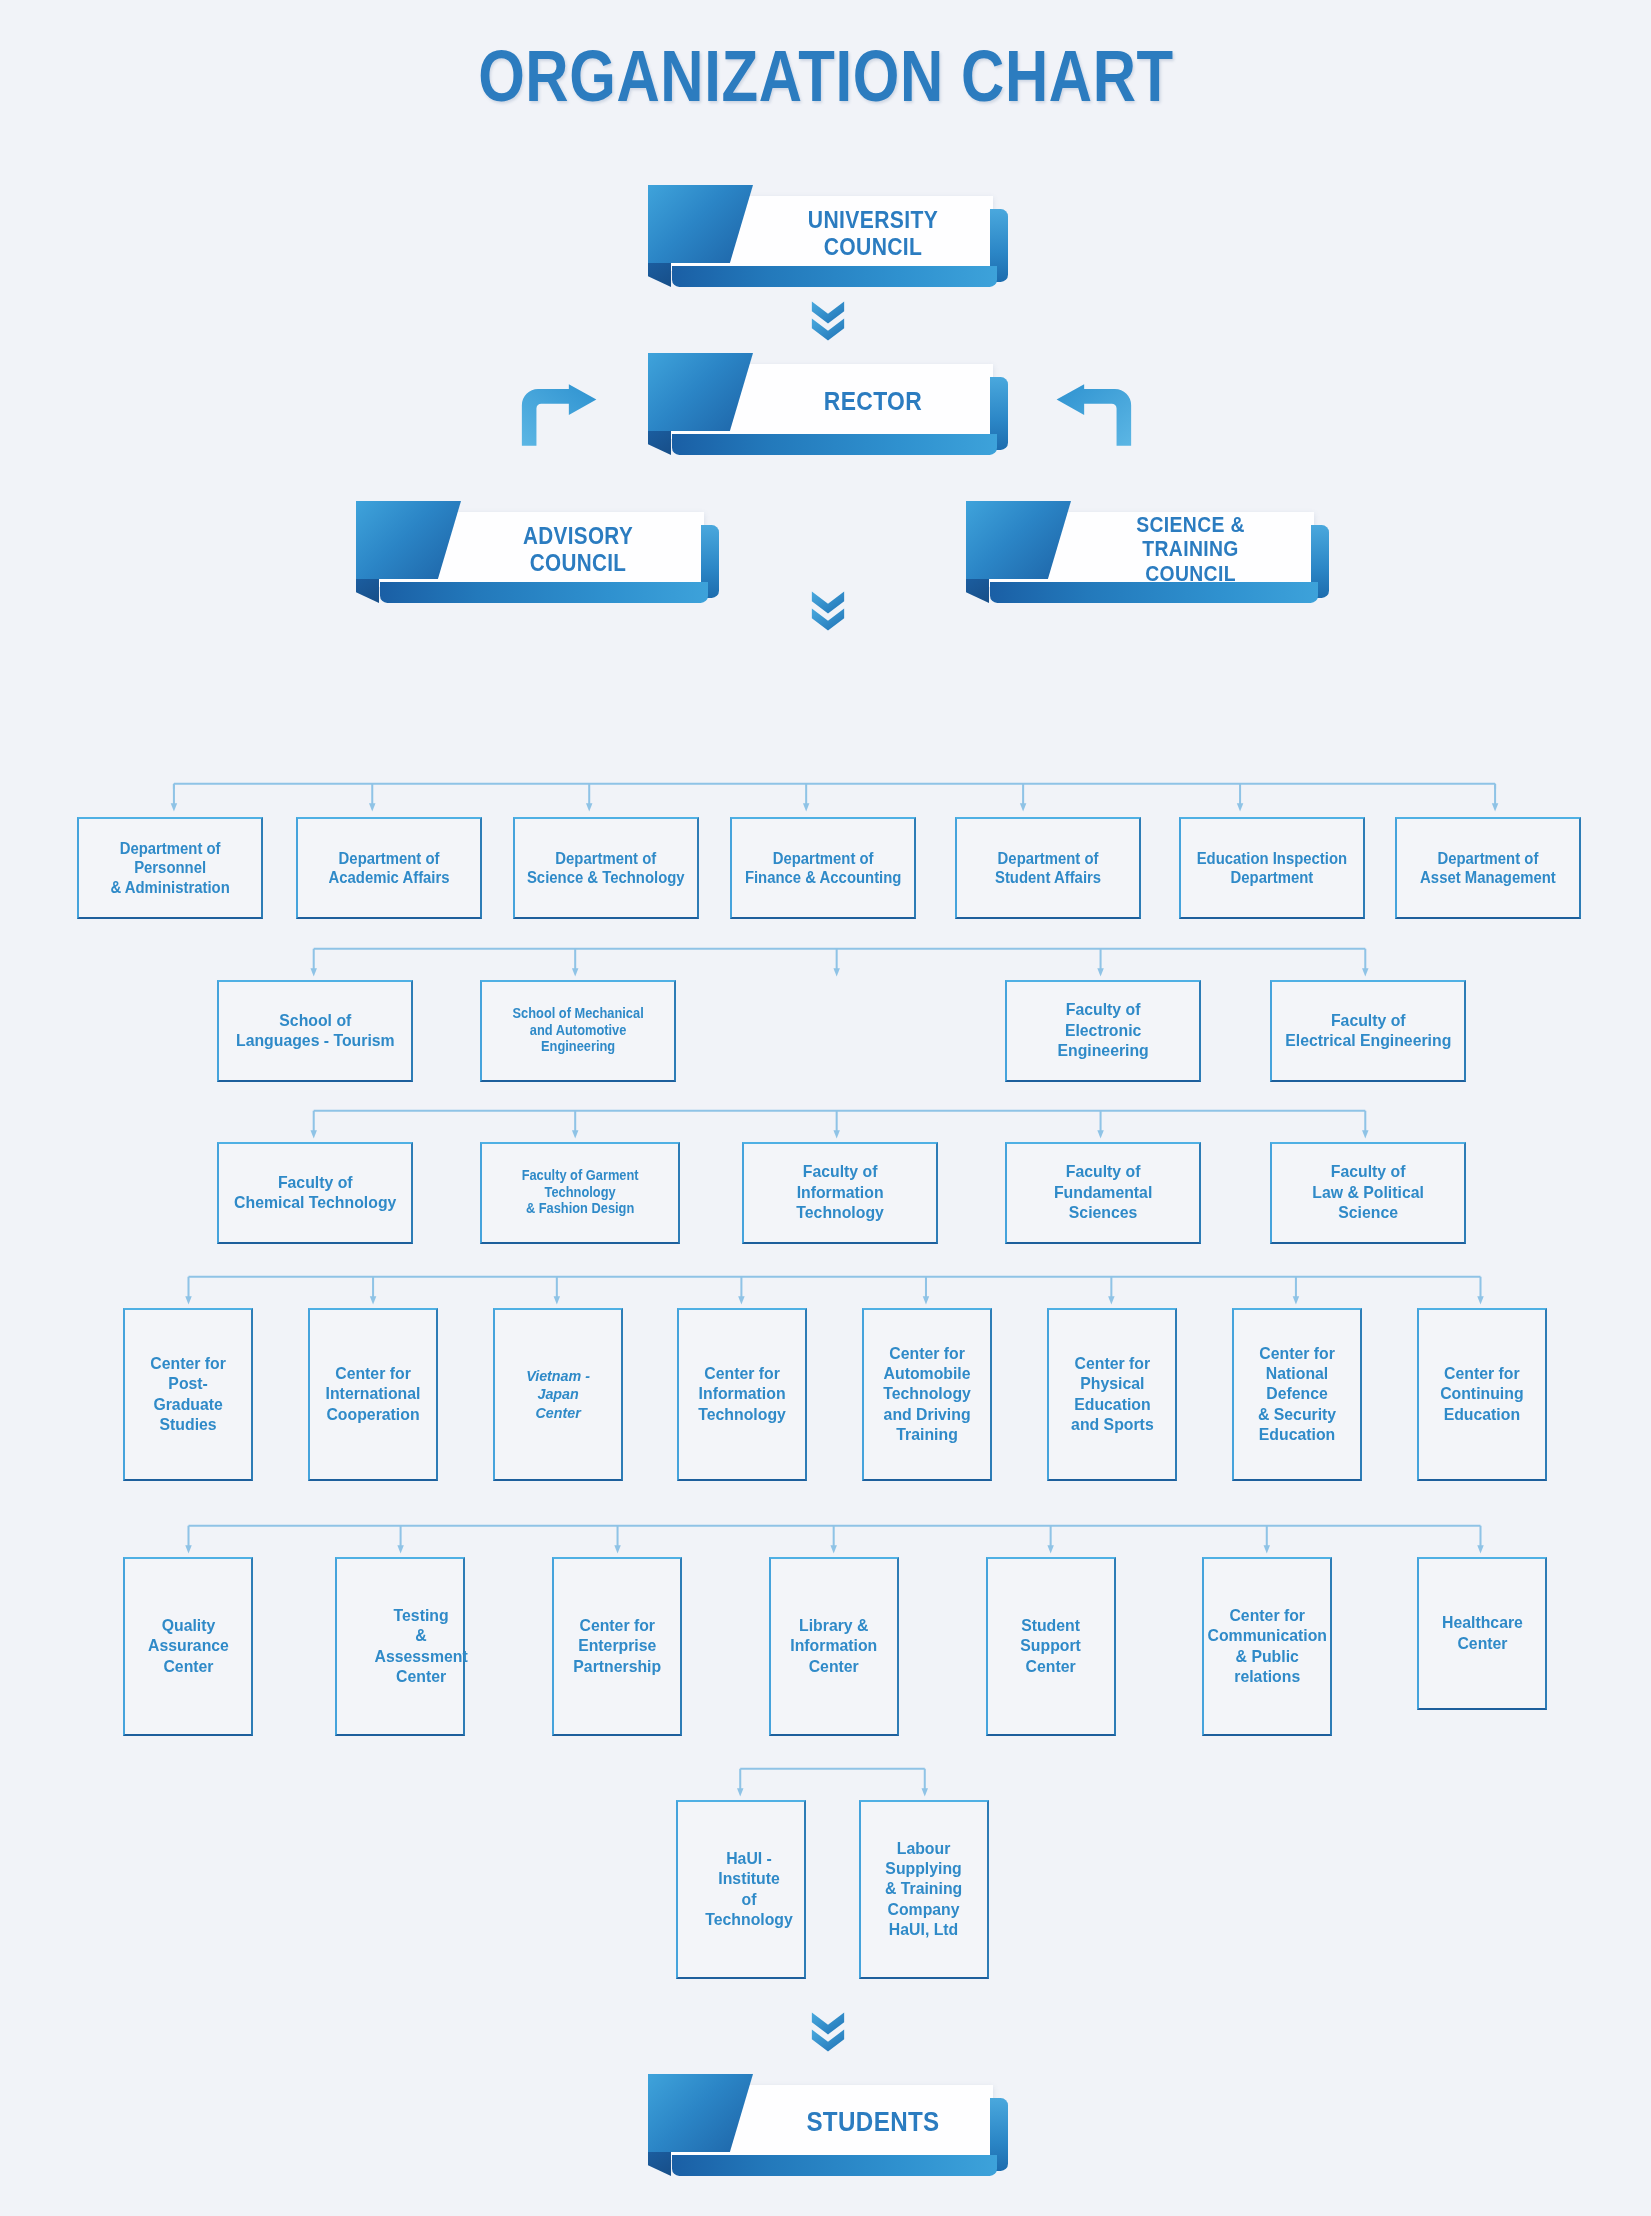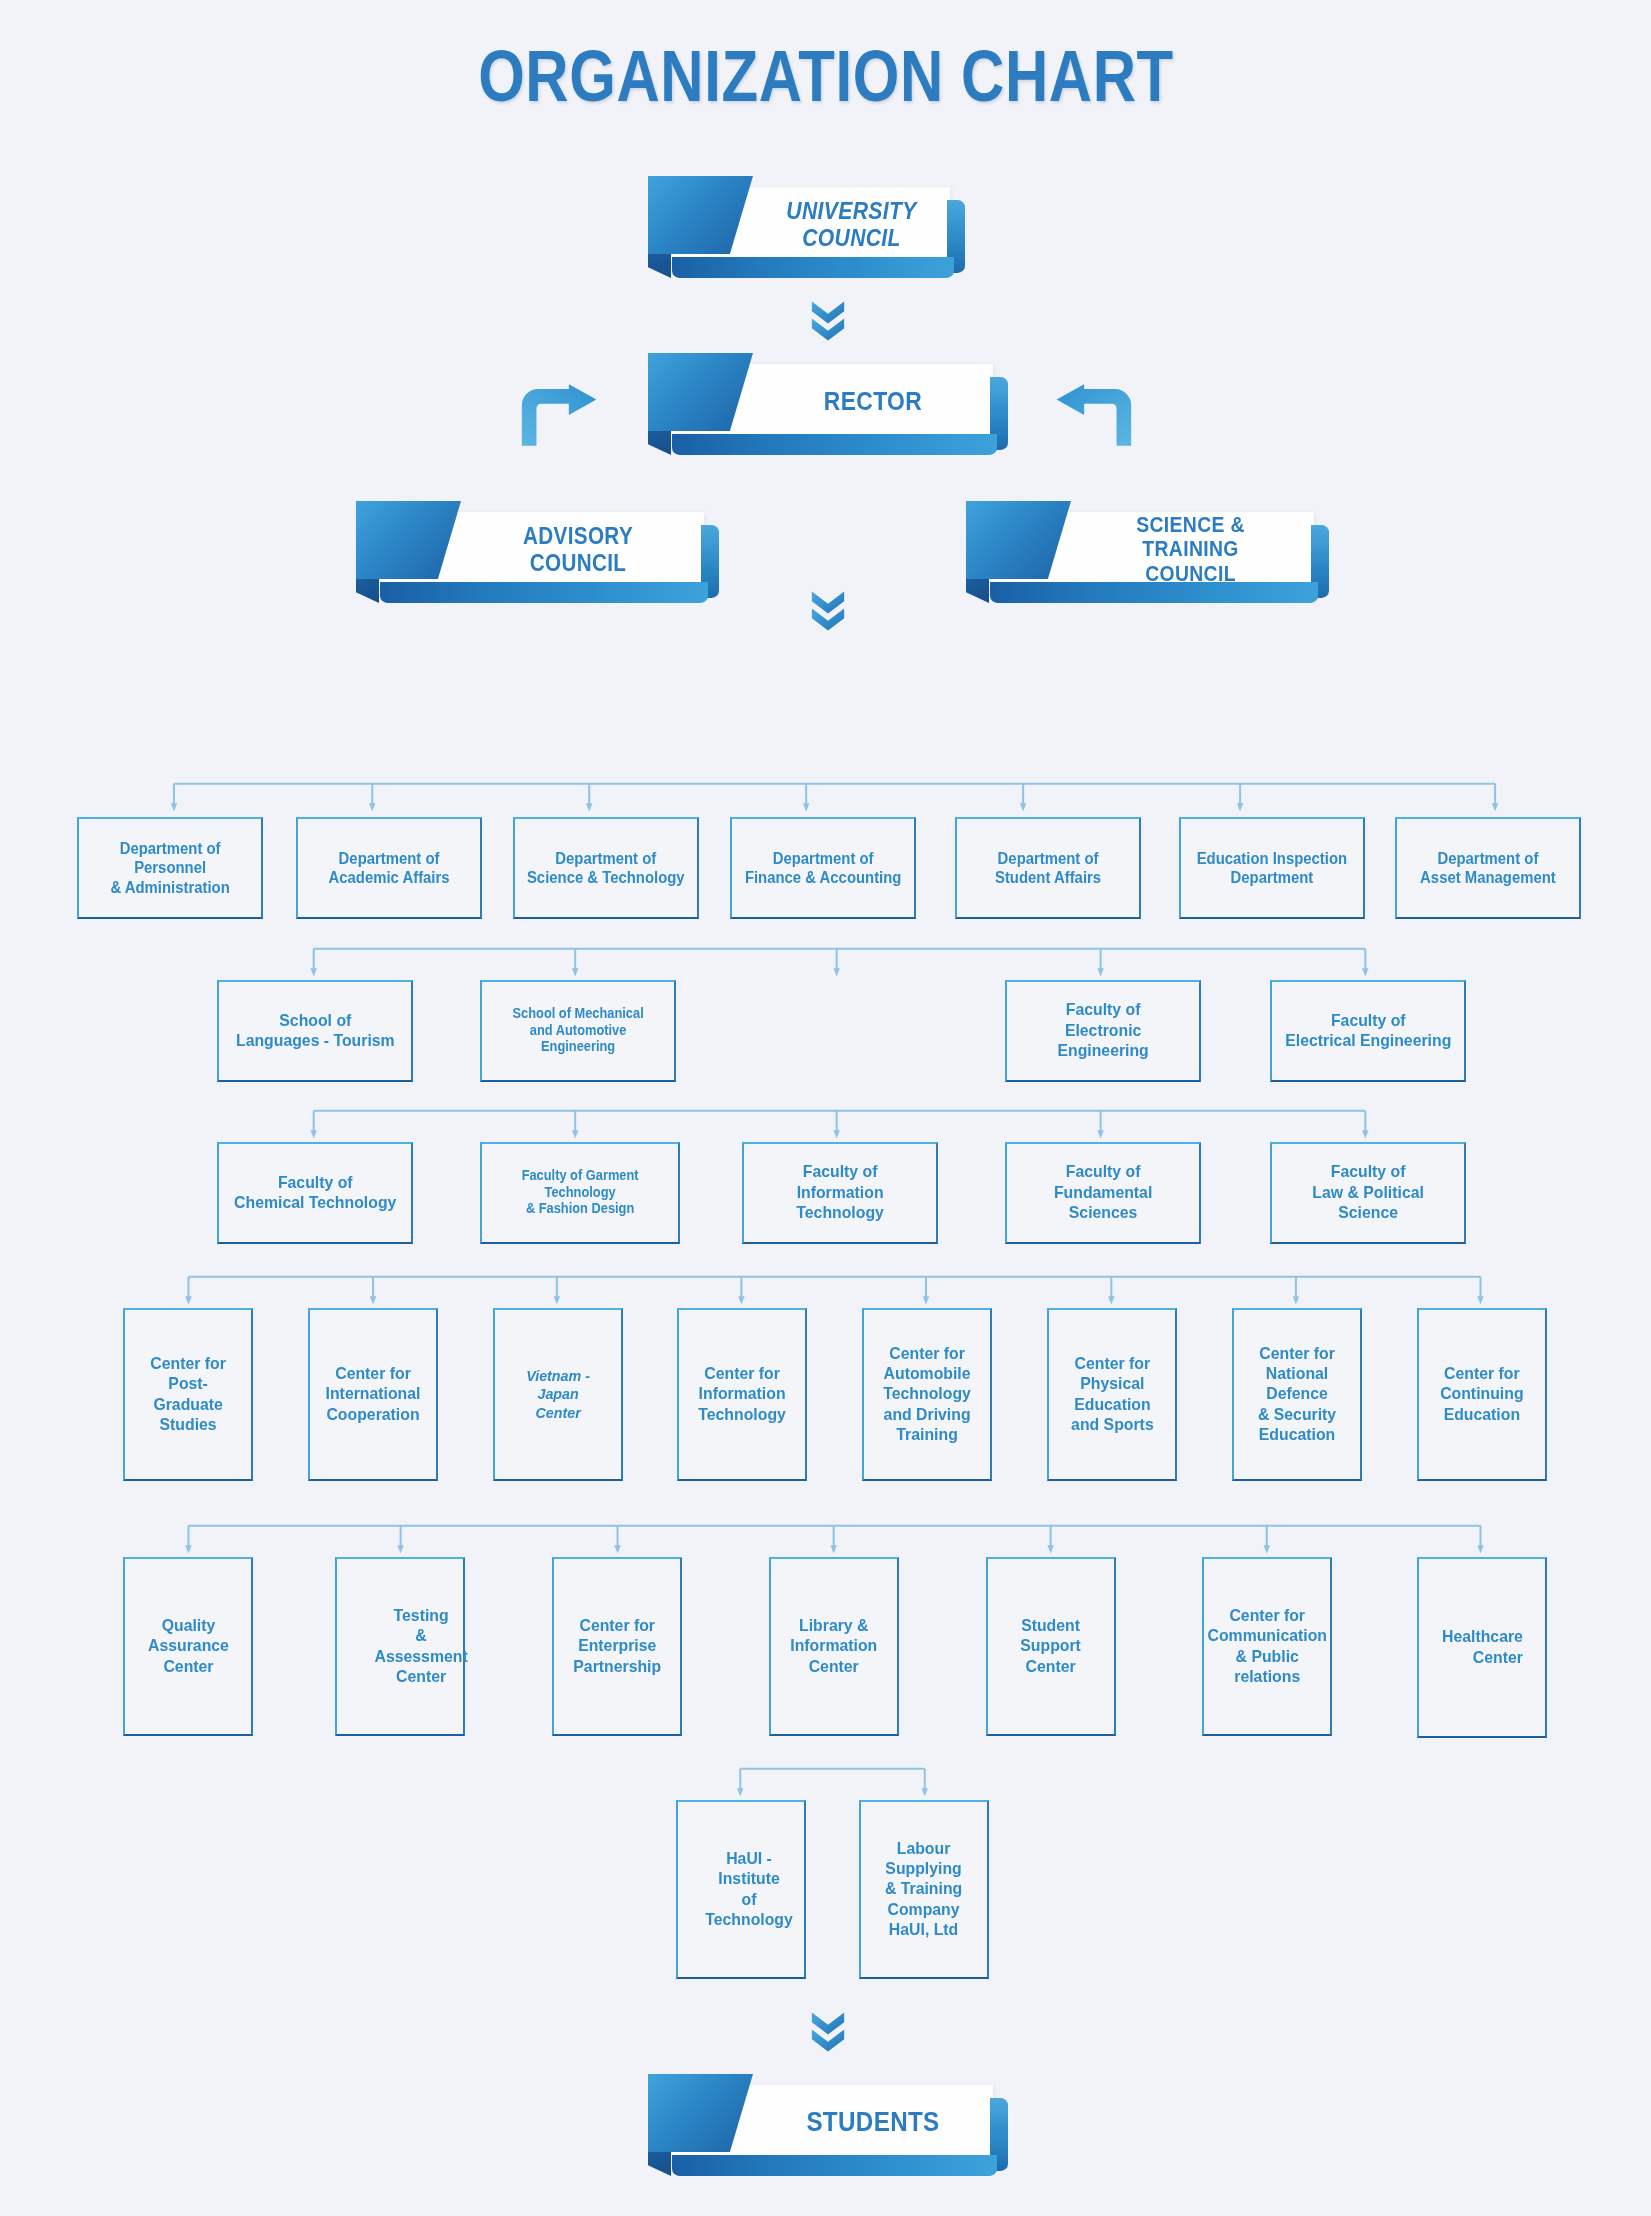--- a/index.html
+++ b/index.html
@@ -145,21 +145,21 @@
   .conn { position: absolute; }
   .conn svg { display: block; }
 </style>
 </head>
 <body>
 
 <div id="page">
 
   <div id="chart-title">ORGANIZATION CHART</div>
 
-  <div class="banner" style="left:648px; top:176px; width:317px; height:102px;font-style:italic;">
+  <div class="banner" style="left:648px; top:185px; width:360px; height:102px;">
     <div class="body"></div>
     <div class="rightedge"></div>
     <div class="bottomstrip"></div>
     <div class="tab"></div>
     <div class="fold"></div>
     <div class="label" style="font-size:24px;">UNIVERSITY COUNCIL</div>
   </div>
 
   <div class="chevrons" style="left:810px; top:300px;">
     <svg width="36" height="42" viewBox="0 0 44 52">
@@ -460,21 +460,21 @@
     <span style="font-size:17px; white-space:pre-line;">Student
 Support
 Center</span>
   </div>
   <div class="node" style="left:1202px; top:1557px; width:130px; height:179px;">
     <span style="font-size:17px; white-space:pre-line;">Center for
 Communication
 &amp; Public
 relations</span>
   </div>
-  <div class="node" style="left:1417px; top:1557px; width:130px; height:181px;text-align:right;">
+  <div class="node" style="left:1417px; top:1557px; width:130px; height:153px;">
     <span style="font-size:17px; white-space:pre-line;">Healthcare
 Center</span>
   </div>
 
   <div class="conn" style="left:737px; top:1764px;">
     <svg width="191" height="34" viewBox="0 0 236 42">
       <g stroke="#8fc3e6" stroke-width="2.5" fill="none">
         <path d="M4 6 L232 6"></path>
         <path d="M4 6 L4 32 M232 6 L232 32"></path>
       </g>

